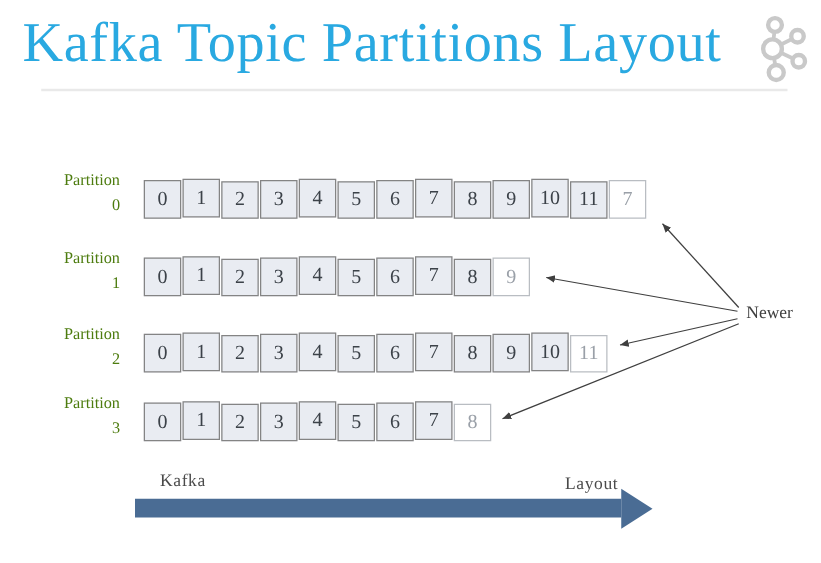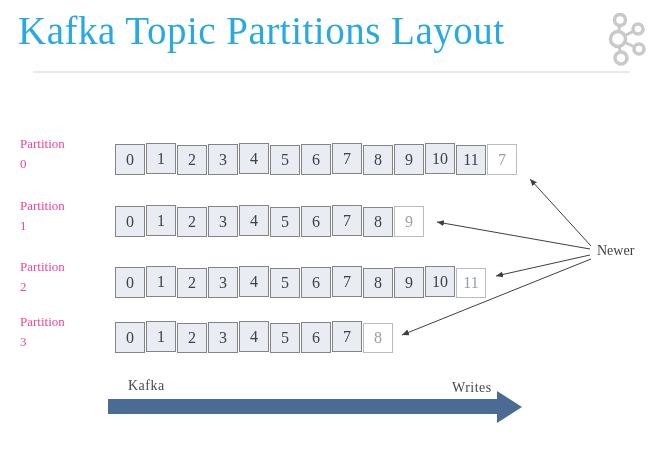--- a/index.html
+++ b/index.html
@@ -4,40 +4,40 @@
 <style>
   html,body { margin:0; padding:0; }
   body {
     width:657px; height:450px; position:relative; background:#ffffff;
     font-family:"Liberation Serif", serif; overflow:hidden;
   }
 
   
   .page-title {
     position:absolute; left:18px; top:8px;
-    font-size:39px; letter-spacing:0.5px; color:#29a9e1;
+    font-size:45px; letter-spacing:0.5px; color:#29a9e1;
     font-family:"Liberation Serif", serif; font-weight:normal;
     white-space:nowrap;
   }
   .kafka-logo { position:absolute; left:602px; top:8px; }
   .title-divider {
     position:absolute; left:33px; top:71px; width:597px; height:2px;
     background:#e9e9e9;
   }
 
   
   .partition-row { position:absolute; left:0; height:34px; }
   .partition-row:nth-of-type(1) { top:143px; }
   .partition-row:nth-of-type(2) { top:205px; }
   .partition-row:nth-of-type(3) { top:266px; }
   .partition-row:nth-of-type(4) { top:321px; }
 
   .partition-label {
     position:absolute; left:20px; top:-9px; width:76px;
-    text-align:left; font-size:13px; line-height:1.55; color:#ec4899;
+    text-align:right; font-size:13px; line-height:1.55; color:#4d7c0f;
   }
 
   .cells { position:absolute; left:115px; top:0; display:flex; align-items:flex-start; }
   .cell {
     box-sizing:border-box; width:30px; height:31px; margin-right:1px;
     border:1px solid #848484; background:#e9ecf2; color:#3c4249;
     display:flex; align-items:center; justify-content:center;
     font-size:16px; font-family:"Liberation Serif", serif;
   }
   .cell:nth-child(3n+1){ margin-top:1px; }
@@ -183,13 +183,13 @@
     <line x1="590" y1="255" x2="496" y2="276" marker-end="url(#ah)"></line>
     <line x1="591" y1="259" x2="402" y2="335" marker-end="url(#ah)"></line>
   </g>
   <g id="big-arrow">
     <rect id="big-arrow-bar" x="108" y="399" width="389" height="15" fill="#4a6c94"></rect>
     <polygon id="big-arrow-head" points="497,391 522,407 497,423" fill="#4a6c94"></polygon>
   </g>
 </svg>
 
 <div class="older-label">Kafka</div>
-<div class="newer-label">Writes</div>
+<div class="newer-label">Layout</div>
 
 </body></html>

